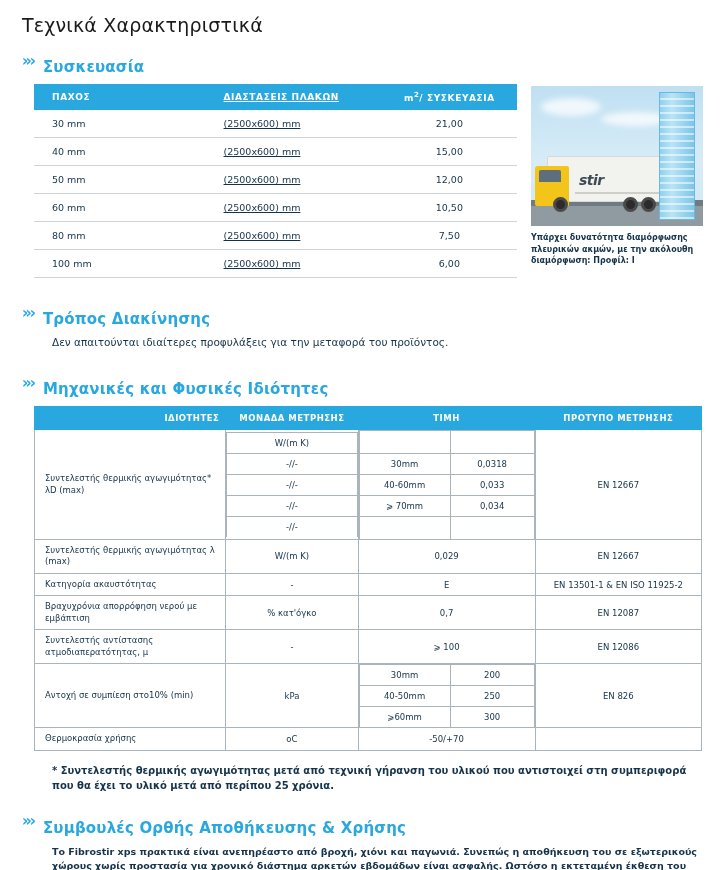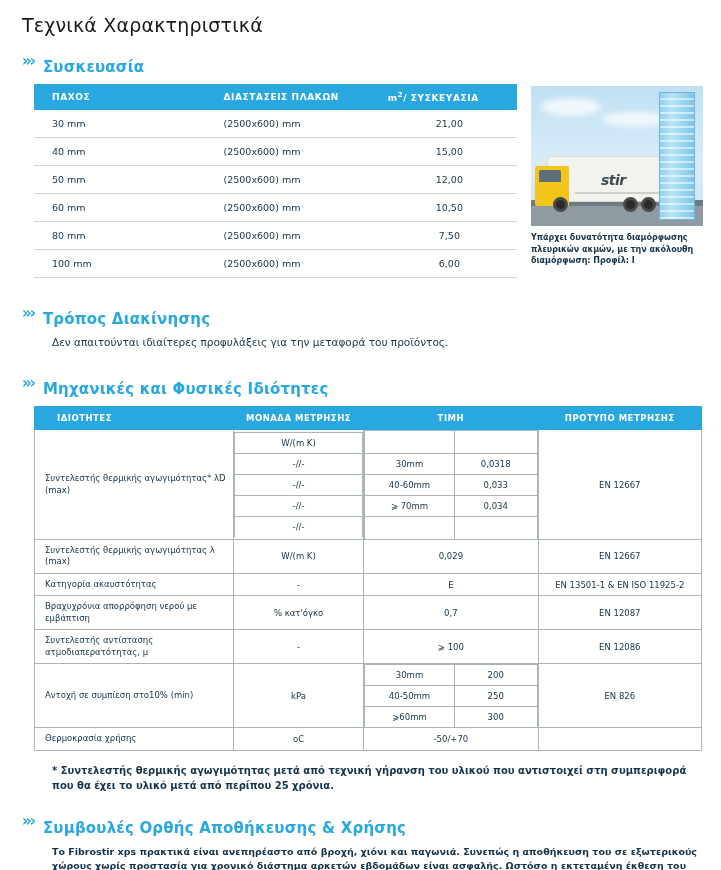--- a/index.html
+++ b/index.html
@@ -64,31 +64,31 @@
   }
   table.pack thead th {
     background: #29a8e0;
     color: #ffffff;
     font-size: 9px;
     font-weight: bold;
     letter-spacing: 0.6px;
     padding: 7px 6px;
     text-align: left;
   }
-  table.pack thead th.c { text-align: left; }
+  table.pack thead th.c { text-align: center; }
   table.pack tbody td {
     padding: 8px 6px;
     border-bottom: 1px solid #cfd4d8;
     font-size: 9.5px;
     color: #15334a;
   }
   table.pack tbody tr:last-child td { border-bottom: 1px solid #cfd4d8; }
   table.pack td.c { text-align: center; }
   .colA { width: 38%; padding-left: 18px !important; }
-  .colB { width: 34%; }
+  .colB { width: 34%; text-decoration: underline; }
   .colC { width: 28%; }
   sup.m2 { font-size: 7px; }
 
   
   .photo-col {
     width: 176px;
     padding-top: 2px;
   }
   .photo {
     position: relative;
@@ -120,21 +120,21 @@
   }
   .cab-window {
     position: absolute;
     left: 8px; bottom: 44px;
     width: 22px; height: 12px;
     background: #5d6f7d;
     border-radius: 2px 2px 0 0;
   }
   .truck-text {
     position: absolute;
-    left: 70px; bottom: 38px;
+    left: 48px; bottom: 38px;
     font-size: 14px;
     font-style: italic;
     font-weight: bold;
     color: #3e4a55;
     letter-spacing: -0.5px;
   }
   .truck-line {
     position: absolute;
     left: 44px; bottom: 32px;
     width: 88px; height: 2px;
@@ -200,21 +200,21 @@
   }
   table.props thead th {
     background: #29a8e0;
     color: #fff;
     font-size: 8.5px;
     font-weight: bold;
     letter-spacing: 0.5px;
     padding: 6px 6px;
     border: 1px solid #29a8e0;
   }
-  table.props th.left { text-align: left; padding-left: 22px; }
+  table.props th.left { text-align: right; padding-left: 10px; }
   table.props td {
     border: 1px solid #a9b4bc;
     padding: 5px 6px;
     vertical-align: middle;
   }
   table.props td.name {
     text-align: left;
     padding-left: 10px;
     width: 188px;
     line-height: 1.35;

